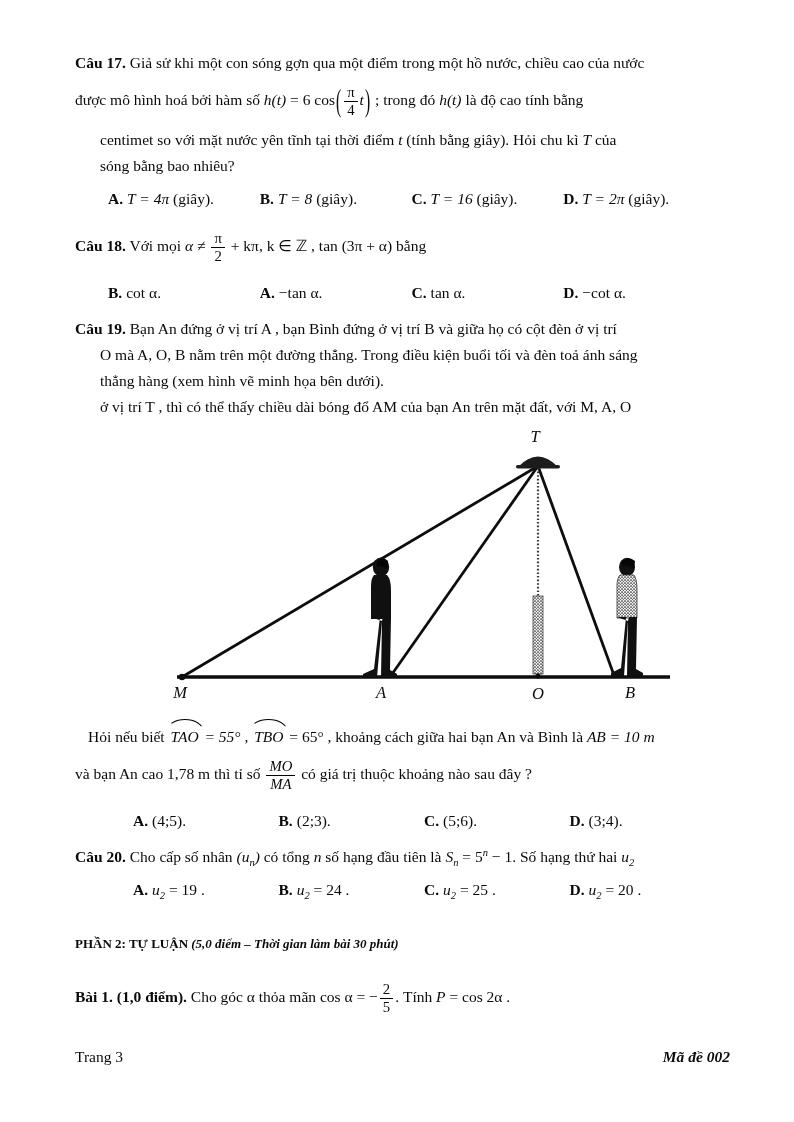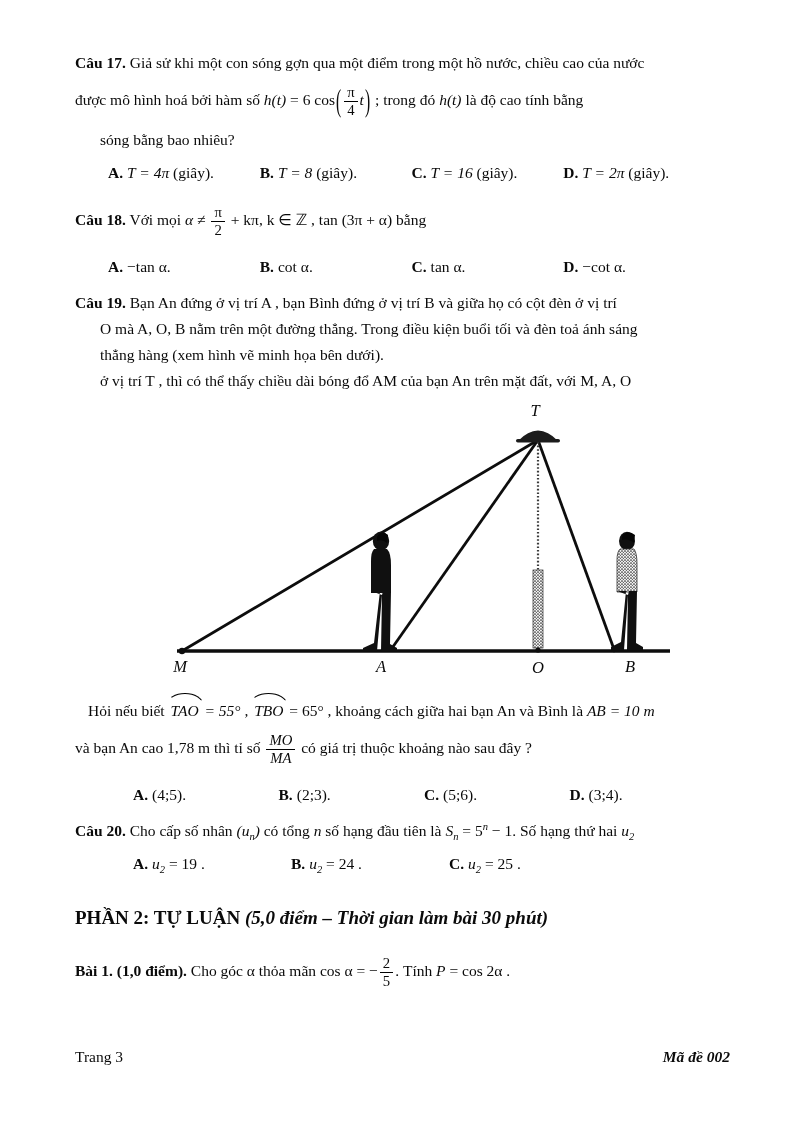--- a/index.html
+++ b/index.html
@@ -29,52 +29,53 @@
   
   .answers{display:flex;margin:7px 0 10px 33px;}
   .answers .ans{width:152px;}
   .answers.w2{margin-left:58px;}
   .answers.w2 .ans{width:158px;}
   .ans b{font-weight:bold;margin-right:4px;}
   .fline{padding:8px 0;}
   
   .figwrap{margin:6px 0 2px 60px;}
   
-  .part2{margin-top:26px;font-size:19px;font-weight:bold;line-height:30px;}
+  .part2{margin-top:26px;font-size:13px;font-weight:bold;line-height:30px;}
   .part2 .sub{font-style:italic;}
   .bai1{margin-top:14px;}
   .footer{position:absolute;left:75px;right:64px;top:1044px;display:flex;justify-content:space-between;align-items:flex-start;}
   .footer .right{font-weight:bold;font-style:italic;}
 </style>
 </head>
 <body>
 
 <div class="page">
 
   <div class="q">
     <p class="qline"><b>Câu 17.</b> <span>Giả sử khi một con sóng gợn qua một điểm trong một hồ nước, chiều cao của nước</span></p>
     <p class="qline cont fline">
       <span>được mô hình hoá bởi hàm số  </span><span class="mi">h(t)</span><span> = 6 cos</span><span class="bp">(</span><span class="frac"><span class="num">π</span><span class="den">4</span></span><span class="mi">t</span><span class="bp">)</span><span> ; trong đó </span><span class="mi">h(t)</span><span> là độ cao tính bằng</span>
     </p>
+    <p class="qline cont"><span>centimet so với mặt nước yên tĩnh tại thời điểm  </span><span class="mi">t</span><span>  (tính bằng giây). Hỏi chu kì  </span><span class="mi">T</span><span>  của</span></p>
     <p class="qline cont">sóng bằng bao nhiêu?</p>
     <div class="answers">
       <span class="ans"><b>A.</b><span class="mi">T = 4π</span><span> (giây).</span></span>
       <span class="ans"><b>B.</b><span class="mi">T = 8</span><span> (giây).</span></span>
       <span class="ans"><b>C.</b><span class="mi">T = 16</span><span> (giây).</span></span>
       <span class="ans"><b>D.</b><span class="mi">T = 2π</span><span> (giây).</span></span>
     </div>
   </div>
 
   <div class="q">
     <p class="qline fline">
       <b>Câu 18.</b> <span>Với mọi </span><span class="mi">α ≠ </span><span class="frac"><span class="num">π</span><span class="den">2</span></span><span> + kπ,  k ∈ ℤ ,  tan (3π + α)</span><span> bằng</span>
     </p>
     <div class="answers">
+      <span class="ans"><b>B.</b><span>cot α.</span></span>
       <span class="ans"><b>A.</b><span>−tan α.</span></span>
-      <span class="ans"><b>B.</b><span>cot α.</span></span>
       <span class="ans"><b>C.</b><span>tan α.</span></span>
       <span class="ans"><b>D.</b><span>−cot α.</span></span>
     </div>
   </div>
 
   <div class="q">
     <p class="qline"><b>Câu 19.</b> <span>Bạn  An đứng ở vị trí  A , bạn Bình đứng ở vị trí  B  và  giữa họ có cột đèn ở vị trí</span></p>
     <p class="qline cont">O  mà   A, O, B nằm trên một đường thẳng. Trong điều kiện buổi tối và đèn toả ánh sáng</p>
     <p class="qline cont">thẳng hàng (xem hình vẽ minh họa bên dưới).</p>
     <p class="qline cont">ở vị trí  T , thì có thể thấy chiều dài bóng đổ AM  của bạn An trên mặt đất, với  M, A, O</p>
@@ -146,20 +147,21 @@
   </div>
 
   <div class="q">
     <p class="qline">
       <b>Câu 20.</b> <span>Cho cấp số nhân </span><span class="mi">(u</span><sub>n</sub><span class="mi">)</span><span> có tổng </span><span class="mi">n</span><span> số hạng đầu tiên là </span><span class="mi">S</span><sub>n</sub><span> = 5</span><sup>n</sup><span> − 1</span><span>. Số hạng thứ hai </span><span class="mi">u</span><sub>2</sub>
     </p>
     <div class="answers w2">
       <span class="ans"><b>A.</b><span class="mi">u</span><sub>2</sub><span> = 19 .</span></span>
       <span class="ans"><b>B.</b><span class="mi">u</span><sub>2</sub><span> = 24 .</span></span>
       <span class="ans"><b>C.</b><span class="mi">u</span><sub>2</sub><span> = 25 .</span></span>
+      <span class="ans"><b>D.</b><span class="mi">u</span><sub>2</sub><span> = 20 .</span></span>
     </div>
   </div>
 
   <p class="part2"><span>PHẦN 2: TỰ LUẬN</span><span class="sub"> (5,0 điểm – Thời gian làm bài 30 phút)</span></p>
 
   <p class="qline bai1 fline">
     <b>Bài 1.</b><b> (1,0 điểm).</b><span> Cho góc  α  thỏa mãn  cos α = −</span><span class="frac"><span class="num">2</span><span class="den">5</span></span><span>.  Tính  </span><span class="mi">P</span><span> = cos 2α .</span>
   </p>
 
   <div class="footer">

